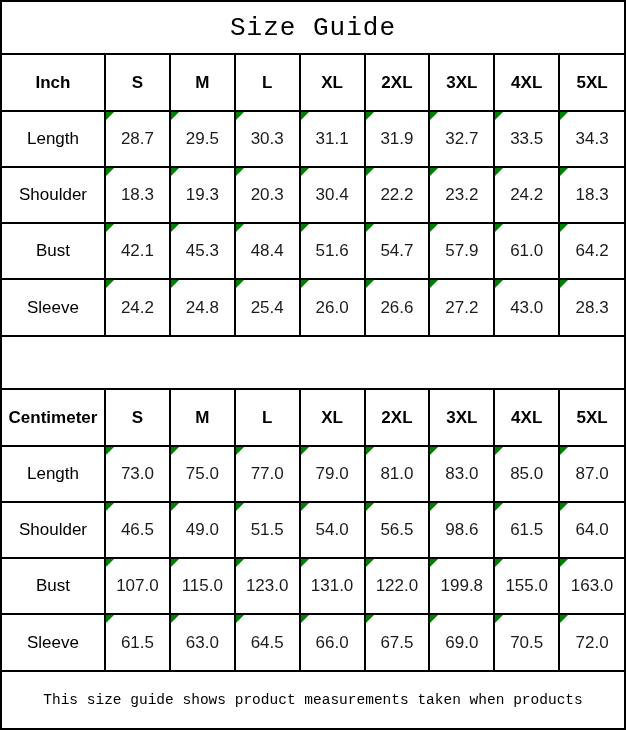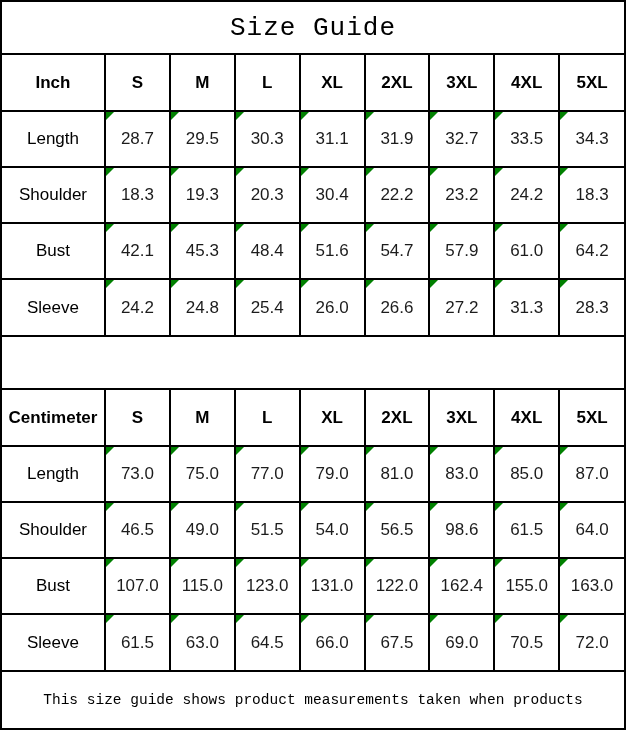--- a/index.html
+++ b/index.html
@@ -138,21 +138,21 @@
       <td class="vcell"><span class="tri"></span><span>64.2</span></td>
     </tr>
     <tr>
       <td class="lcell">Sleeve</td>
       <td class="vcell"><span class="tri"></span><span>24.2</span></td>
       <td class="vcell"><span class="tri"></span><span>24.8</span></td>
       <td class="vcell"><span class="tri"></span><span>25.4</span></td>
       <td class="vcell"><span class="tri"></span><span>26.0</span></td>
       <td class="vcell"><span class="tri"></span><span>26.6</span></td>
       <td class="vcell"><span class="tri"></span><span>27.2</span></td>
-      <td class="vcell"><span class="tri"></span><span>31.3</span></td>
+      <td class="vcell"><span class="tri"></span><span>43.0</span></td>
       <td class="vcell"><span class="tri"></span><span>28.3</span></td>
     </tr>
   </tbody>
     </table>
 
   <div class="gap-row"></div>
 
   <table class="size-table">
     <colgroup>
         <col class="col-label">
@@ -192,21 +192,21 @@
       <td class="vcell"><span class="tri"></span><span>61.5</span></td>
       <td class="vcell"><span class="tri"></span><span>64.0</span></td>
     </tr>
     <tr>
       <td class="lcell">Bust</td>
       <td class="vcell"><span class="tri"></span><span>107.0</span></td>
       <td class="vcell"><span class="tri"></span><span>115.0</span></td>
       <td class="vcell"><span class="tri"></span><span>123.0</span></td>
       <td class="vcell"><span class="tri"></span><span>131.0</span></td>
       <td class="vcell"><span class="tri"></span><span>122.0</span></td>
-      <td class="vcell"><span class="tri"></span><span>162.4</span></td>
+      <td class="vcell"><span class="tri"></span><span>199.8</span></td>
       <td class="vcell"><span class="tri"></span><span>155.0</span></td>
       <td class="vcell"><span class="tri"></span><span>163.0</span></td>
     </tr>
     <tr>
       <td class="lcell">Sleeve</td>
       <td class="vcell"><span class="tri"></span><span>61.5</span></td>
       <td class="vcell"><span class="tri"></span><span>63.0</span></td>
       <td class="vcell"><span class="tri"></span><span>64.5</span></td>
       <td class="vcell"><span class="tri"></span><span>66.0</span></td>
       <td class="vcell"><span class="tri"></span><span>67.5</span></td>

